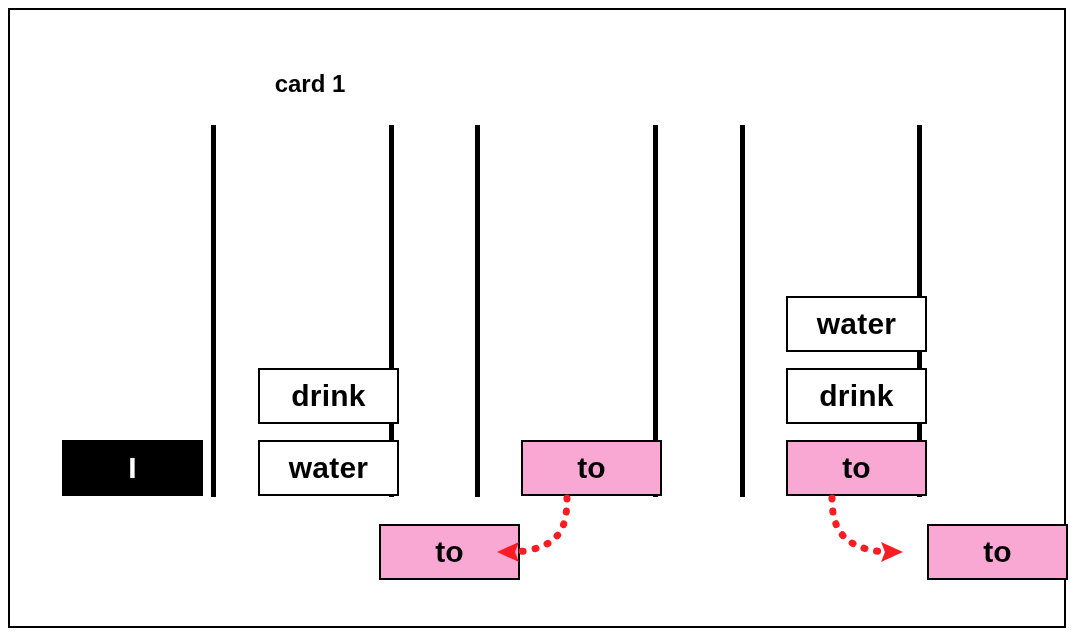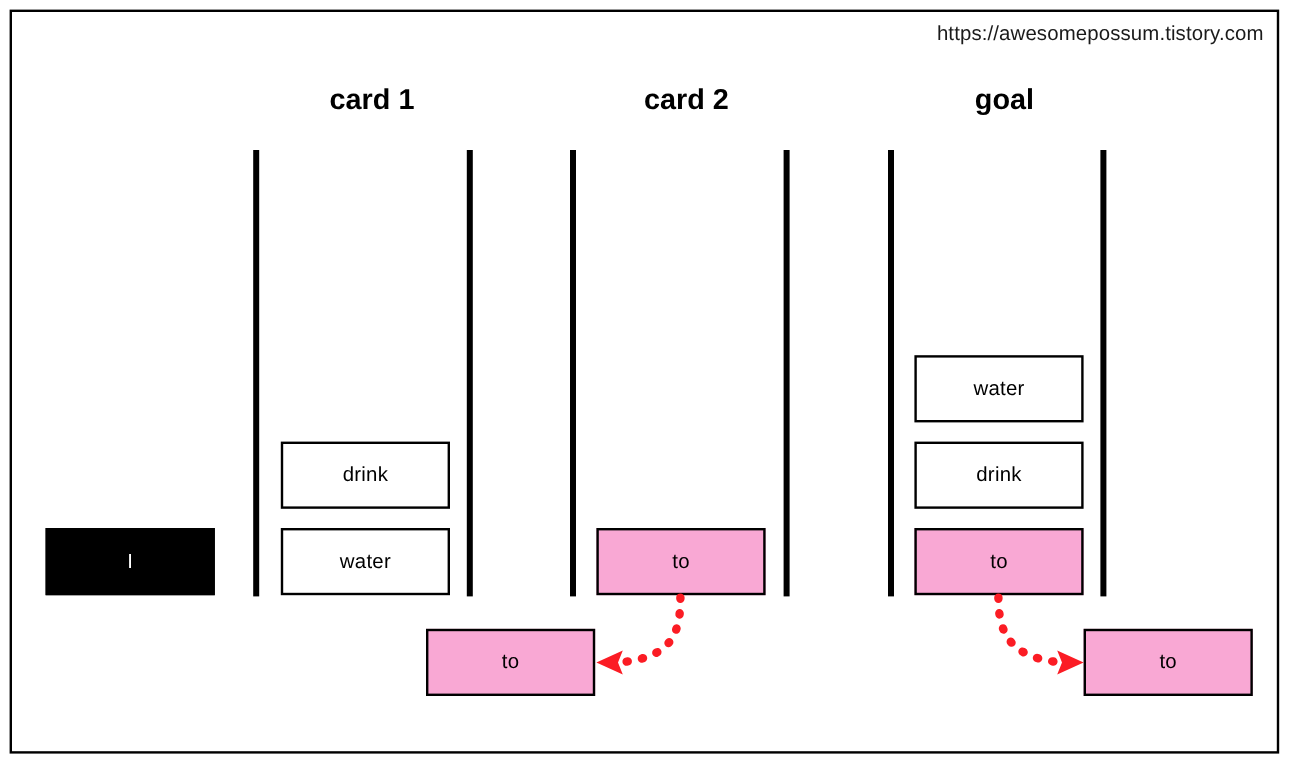--- a/index.html
+++ b/index.html
@@ -79,23 +79,24 @@
 
   
   .tile {
     position: absolute;
     width: 141px;
     height: 56px;
     box-sizing: border-box;
     display: flex;
     align-items: center;
     justify-content: center;
-    font-size: 17px;
-    font-weight: normal;
+    font-size: 30px;
+    font-weight: bold;
     letter-spacing: 0.2px;
+    margin-left: 24px;
   }
   .tile-black {
     background: #000000;
     color: #ffffff;
     border: 2px solid #000000;
   }
   .tile-white {
     background: #ffffff;
     color: #000000;
     border: 2px solid #000000;
@@ -128,26 +129,23 @@
     pointer-events: none;
   }
 </style>
 </head>
 <body>
 
 <div id="canvas">
 
   <div id="frame"></div>
 
-  <div id="site-url">https://awesomepossum.tistory.com</div>
 
 
   <div class="col-header" id="header-card1">card 1</div>
-  <div class="col-header" id="header-card2">card 2</div>
-  <div class="col-header" id="header-goal">goal</div>
 
   <div class="rail" id="rail-1"></div>
   <div class="rail" id="rail-2"></div>
   <div class="rail" id="rail-3"></div>
   <div class="rail" id="rail-4"></div>
   <div class="rail" id="rail-5"></div>
   <div class="rail" id="rail-6"></div>
 
   <div class="tile tile-black" id="tile-stack-i">I</div>
 

